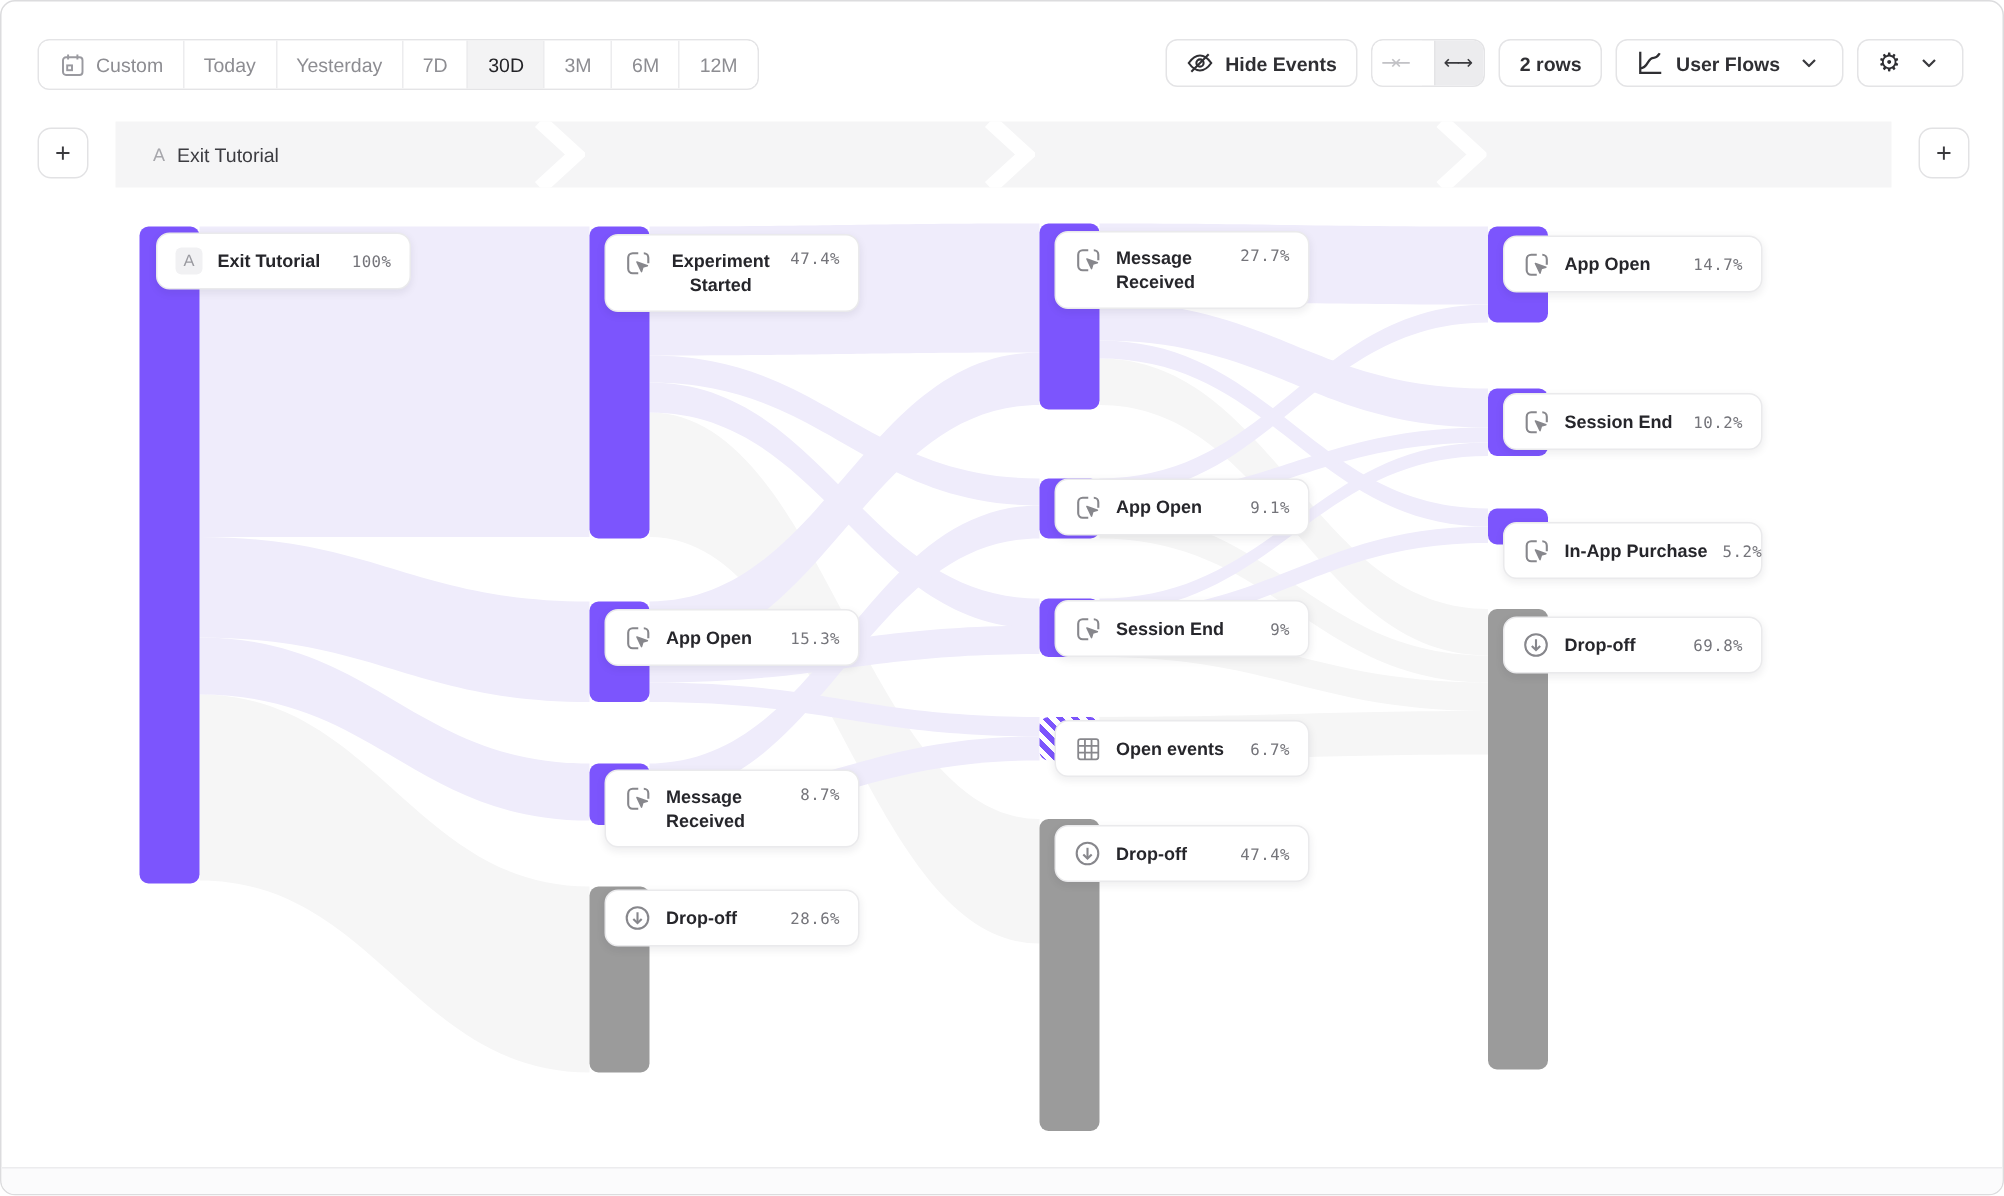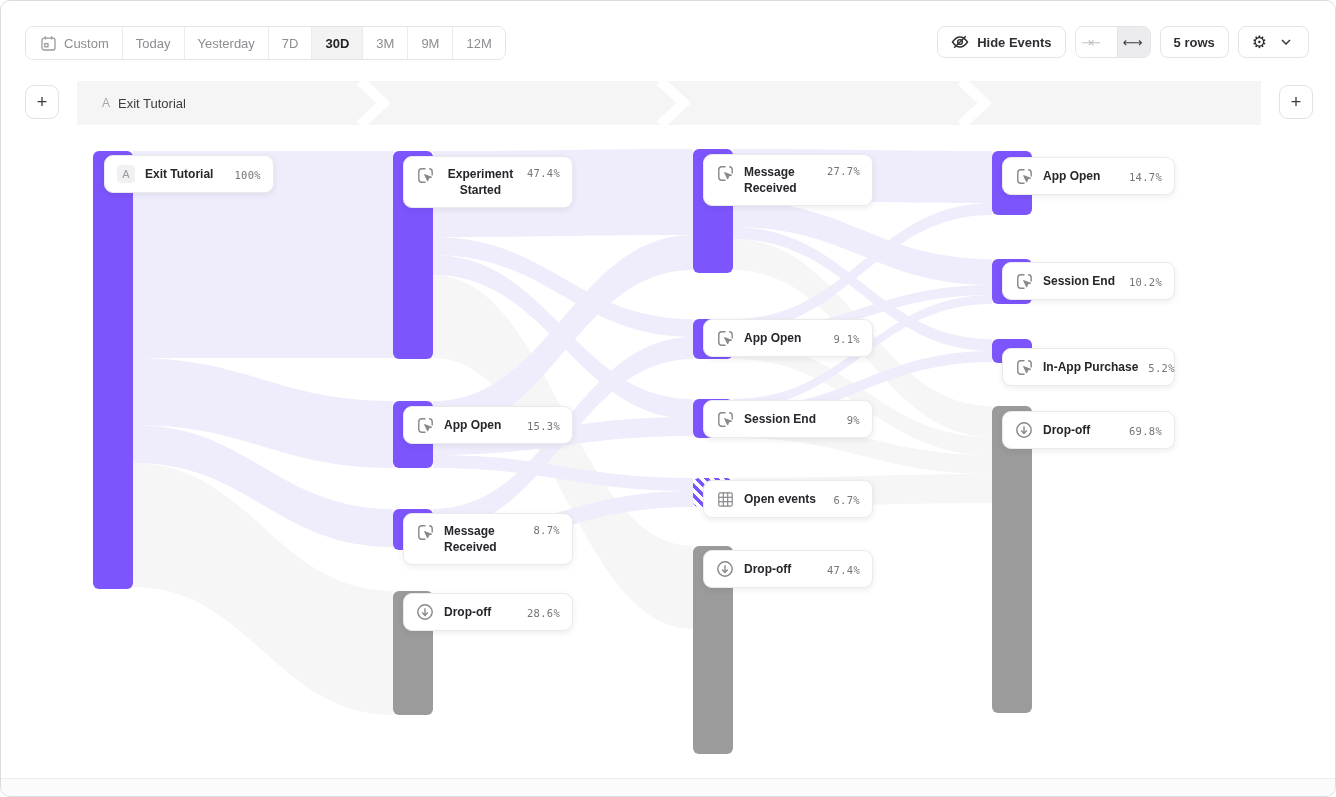--- a/index.html
+++ b/index.html
@@ -37,21 +37,21 @@
   .tb-left{
     position:absolute;left:24px;top:25px;display:flex;height:32px;background:#fff;
     border:1px solid #e4e4e6;border-radius:8px;overflow:hidden;align-items:stretch;
   }
   .dr-btn{
     display:flex;align-items:center;gap:7px;padding:0 13px;font-size:13px;color:#8d8d92;
     background:#fff;border:none;border-left:1px solid #ececee;cursor:pointer;
     font-family:inherit;
   }
   .dr-btn:first-child{border-left:none;}
-  .dr-btn.selected{background:#f3f3f4;color:#232327;font-weight:bold;}
+  .dr-btn.selected{background:#f3f3f4;color:#232327;font-weight:normal;}
   .tb-right{position:absolute;right:26px;top:25px;display:flex;gap:9px;height:32px;}
   .pill{
     display:flex;align-items:center;gap:8px;padding:0 13px;height:32px;background:#fff;
     border:1px solid #e4e4e6;border-radius:8px;font-size:13px;color:#2f2f33;font-weight:bold;
     cursor:pointer;font-family:inherit;box-sizing:border-box;
   }
   .pill.seg{padding:0;overflow:hidden;}
   .seg-cell{
     display:flex;align-items:center;justify-content:center;width:33px;height:100%;
     border:none;background:#fff;font-size:13px;cursor:pointer;letter-spacing:-2px;
@@ -299,21 +299,21 @@
         <button class="dr-btn">
           <span>7D</span>
         </button>
         <button class="dr-btn selected">
           <span>30D</span>
         </button>
         <button class="dr-btn">
           <span>3M</span>
         </button>
         <button class="dr-btn">
-          <span>9M</span>
+          <span>6M</span>
         </button>
         <button class="dr-btn">
           <span>12M</span>
         </button>
       </div>
 
     <div class="tb-right">
       <button class="pill">
         <span class="node-ic">
           <svg width="18" height="18" viewBox="0 0 18 18" fill="none" stroke="#2f2f33" stroke-width="1.4">
@@ -324,23 +324,37 @@
         </span>
         <span>Hide Events</span>
       </button>
 
       <div class="pill seg">
         <button class="seg-cell">→←</button>
         <button class="seg-cell active">←→</button>
       </div>
 
       <button class="pill">
-        <span>5 rows</span>
+        <span>2 rows</span>
       </button>
 
+      <button class="pill">
+        <span class="node-ic">
+          <svg width="18" height="18" viewBox="0 0 18 18" fill="none" stroke="#2f2f33" stroke-width="1.5">
+            <path d="M2.5 1.5v14h14"></path>
+            <path d="M2.5 12.5c5.5 0 4.5-7 9-7 2.3 0 3-1.5 4-3"></path>
+          </svg>
+        </span>
+        <span>User Flows</span>
+        <span class="node-ic chev">
+          <svg width="10" height="6" viewBox="0 0 10 6" fill="none" stroke="#3a3a3e" stroke-width="1.5">
+              <path d="M1 1l4 4 4-4"></path>
+            </svg>
+        </span>
+      </button>
 
       <button class="pill">
         <span class="gear">⚙</span>
         <span class="node-ic chev">
           <svg width="10" height="6" viewBox="0 0 10 6" fill="none" stroke="#3a3a3e" stroke-width="1.5">
               <path d="M1 1l4 4 4-4"></path>
             </svg>
         </span>
       </button>
     </div>

